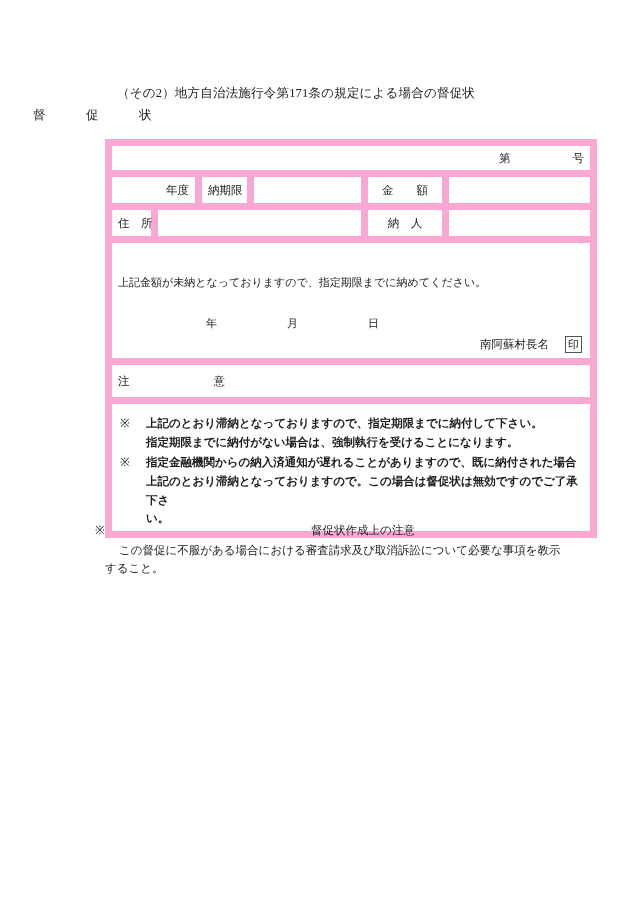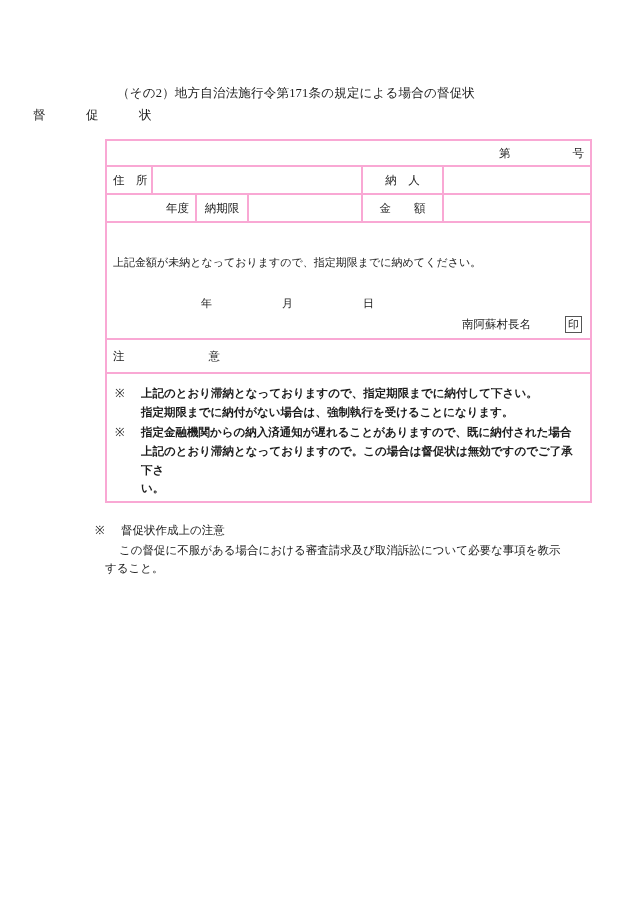--- a/index.html
+++ b/index.html
@@ -43,21 +43,21 @@
   .form-table {
     position: absolute;
     left: 72px;
     top: 139px;
     width: 485px;
     border-collapse: collapse;
     table-layout: fixed;
     font-size: 11.5px;
   }
   .form-table td {
-    border: 2px solid #f9a8d4;
+    border: 7px solid #f9a8d4;
     padding: 0 6px;
     height: 26px;
     vertical-align: middle;
     line-height: 1.3;
   }
   .lbl { white-space: nowrap; }
   .row-no td { height: 24px; }
   .cell-no {
     text-align: right;
     padding-right: 10px;
@@ -82,21 +82,21 @@
     font-size: 11px;
   }
   .date-line span { letter-spacing: 16px; }
   .sign-line {
     position: absolute;
     right: 8px;
     bottom: 5px;
     font-size: 11.5px;
     display: flex;
     align-items: center;
-    gap: 34px;
+    gap: 16px;
   }
   .seal-box {
     display: inline-block;
     border: 1px solid #555;
     width: 15px;
     height: 15px;
     line-height: 14px;
     text-align: center;
     font-size: 11px;
   }
@@ -132,21 +132,21 @@
   .footer {
     position: absolute;
     left: 62px;
     top: 521px;
     width: 510px;
     font-size: 11.5px;
     line-height: 1.62;
   }
   .footer-row { display: flex; }
   .footer-mark { width: 26px; flex: 0 0 26px; }
-  .footer-body { flex: 1 1 auto; }
+  .footer-body { flex: 1 1 auto; text-align: center; }
   .footer-sub {
     margin-left: 24px;
     margin-top: 1px;
   }
   .footer-sub .l2 { margin-left: -14px; display: block; }
 </style>
 </head>
 <body>
 
 <div class="page">
@@ -167,31 +167,31 @@
       <col style="width:148px">
     </colgroup>
     <tbody>
       <tr class="row-no">
         <td colspan="6" class="cell-no">
           <span class="dai">第</span><span>号</span>
         </td>
       </tr>
 
       <tr>
-        <td colspan="1" class="lbl lbl-center">住　所</td>
-        <td colspan="3"></td>
-        <td class="lbl lbl-center">納　人</td>
-        <td></td>
-      </tr>
-
-      <tr>
         <td colspan="2" class="lbl lbl-right">年度</td>
         <td class="lbl lbl-center">納期限</td>
         <td></td>
         <td class="lbl lbl-center">金　　額</td>
+        <td></td>
+      </tr>
+
+      <tr>
+        <td colspan="1" class="lbl lbl-center">住　所</td>
+        <td colspan="3"></td>
+        <td class="lbl lbl-center">納　人</td>
         <td></td>
       </tr>
 
 
       <tr>
         <td colspan="6" class="body-cell">
           <div class="body-line">上記金額が未納となっておりますので、指定期限までに納めてください。</div>
           <div class="date-line">
             <span>年　　月　　日</span>
           </div>

